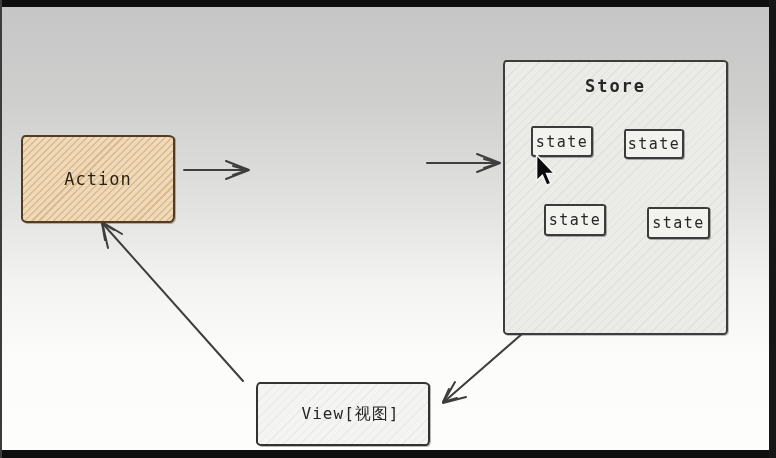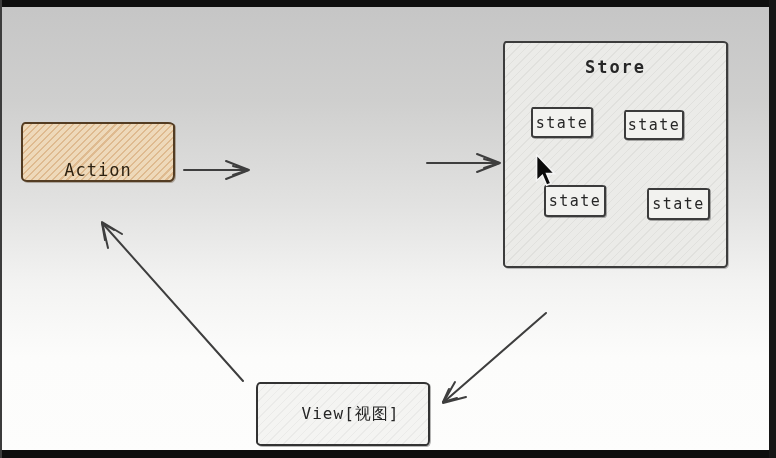--- a/index.html
+++ b/index.html
@@ -11,42 +11,41 @@
   .bar{position:absolute;background:#0e0e0e;}
   .bar.top{left:0;top:0;width:776px;height:7px;}
   .bar.bottom{left:0;top:450px;width:776px;height:8px;}
   .bar.right{top:0;left:769px;width:7px;height:458px;background:#161616;}
   .edge-left{position:absolute;left:0;top:0;width:2px;height:458px;background:#3c3c3c;}
 
   .node{position:absolute;box-sizing:border-box;display:flex;align-items:center;justify-content:center;}
   .node .lbl{font-weight:normal;color:#262626;}
 
   .node.action{
-    left:21px;top:122px;width:154px;height:60px;
+    left:21px;top:135px;width:154px;height:88px;
     background-color:#eed9ba;
     background-image:repeating-linear-gradient(135deg, rgba(201,143,84,0.42) 0 1.5px, rgba(0,0,0,0) 1.5px 5px);
     border:2px solid #533c22;
     border-radius:4px 7px 5px 6px / 6px 4px 7px 5px;
     box-shadow:1px 1px 0 rgba(83,60,34,0.35);
-    align-items:flex-end;
   }
   .node.action .lbl{font-size:17px;letter-spacing:1px;color:#2d2212;}
 
   .node.reducer{
     left:260px;top:133px;width:163px;height:78px;
     background-color:#c9e8d0;
     background-image:repeating-linear-gradient(135deg, rgba(106,178,126,0.40) 0 1.5px, rgba(0,0,0,0) 1.5px 5px);
     border:2px solid #33423a;
     border-radius:5px 6px 4px 7px / 6px 5px 7px 4px;
     box-shadow:1px 1px 0 rgba(51,66,58,0.35);
   }
   .node.reducer .lbl{font-size:18px;letter-spacing:1px;color:#22301f;}
 
   .node.store{
-    left:503px;top:41px;width:225px;height:227px;
+    left:503px;top:60px;width:225px;height:275px;
     background-color:#ebebe8;
     background-image:repeating-linear-gradient(135deg, rgba(148,148,142,0.12) 0 1px, rgba(0,0,0,0) 1px 6px);
     border:2px solid #3c3c3c;
     border-radius:3px 5px 4px 5px / 5px 3px 5px 4px;
     box-shadow:1px 1px 0 rgba(60,60,60,0.3);
     display:block;
   }
   .store-title{position:absolute;left:0;top:14px;width:100%;text-align:center;font-weight:bold;font-size:17px;letter-spacing:2px;color:#272727;}
 
   .state-box{

